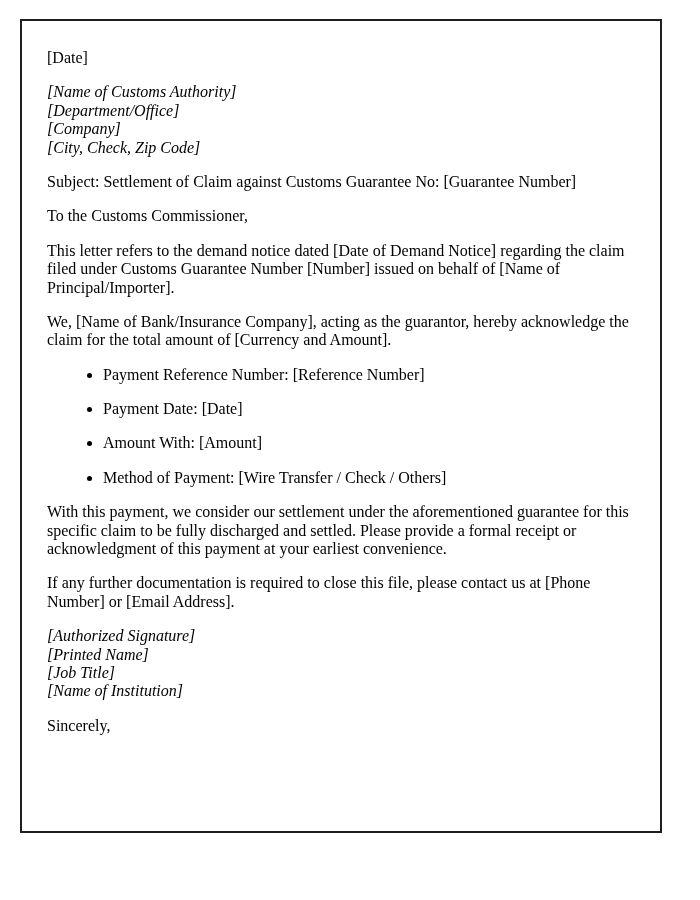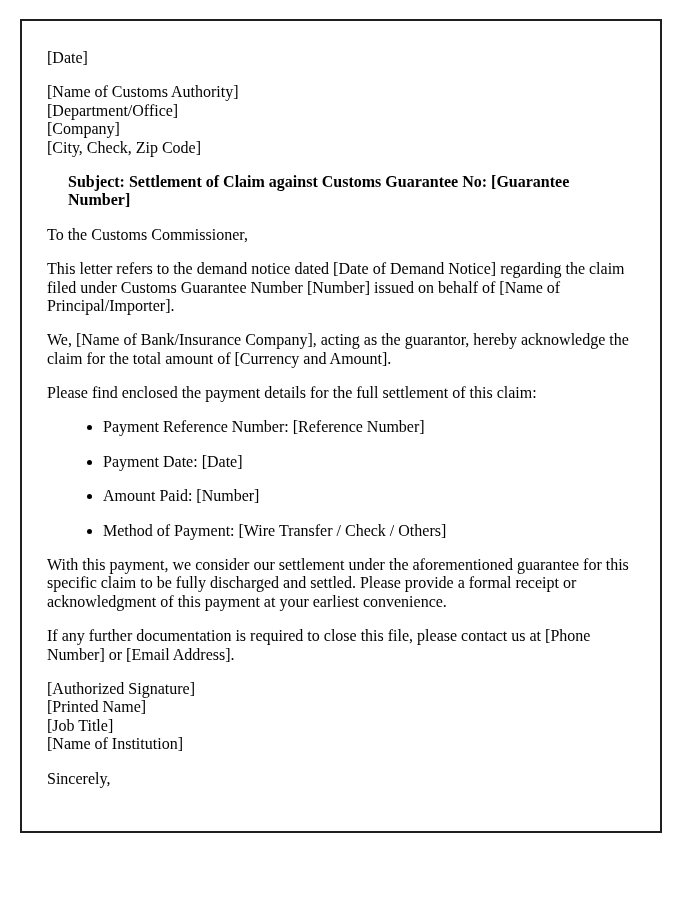--- a/index.html
+++ b/index.html
@@ -29,24 +29,24 @@
     overflow: hidden;
   }
   .para {
     margin: 16px 0;
   }
   .para:first-child {
     margin-top: 8px;
   }
   .line {
     display: block;
+    font-style: italic;
   }
   .subject {
-    font-weight: bold;
-    margin-left: 21px;
+    font-weight: normal;
   }
   ul.payment-list {
     margin: 16px 0;
     padding-left: 40px;
     list-style-type: disc;
   }
   ul.payment-list li {
     margin: 16px;
   }
 </style>
@@ -65,26 +65,25 @@
   </p>
 
   <p class="para subject">Subject: Settlement of Claim against Customs Guarantee No: [Guarantee Number]</p>
 
   <p class="para">To the Customs Commissioner,</p>
 
   <p class="para">This letter refers to the demand notice dated [Date of Demand Notice] regarding the claim filed under Customs Guarantee Number [Number] issued on behalf of [Name of Principal/Importer].</p>
 
   <p class="para">We, [Name of Bank/Insurance Company], acting as the guarantor, hereby acknowledge the claim for the total amount of [Currency and Amount].</p>
 
-  <p class="para">Please find enclosed the payment details for the full settlement of this claim:</p>
 
   <ul class="payment-list">
     <li>Payment Reference Number: [Reference Number]</li>
     <li>Payment Date: [Date]</li>
-    <li>Amount Paid: [Number]</li>
+    <li>Amount With: [Amount]</li>
     <li>Method of Payment: [Wire Transfer / Check / Others]</li>
   </ul>
 
   <p class="para">With this payment, we consider our settlement under the aforementioned guarantee for this specific claim to be fully discharged and settled. Please provide a formal receipt or acknowledgment of this payment at your earliest convenience.</p>
 
   <p class="para">If any further documentation is required to close this file, please contact us at [Phone Number] or [Email Address].</p>
 
   <p class="para">
     <span class="line">[Authorized Signature]</span>
     <span class="line">[Printed Name]</span>

